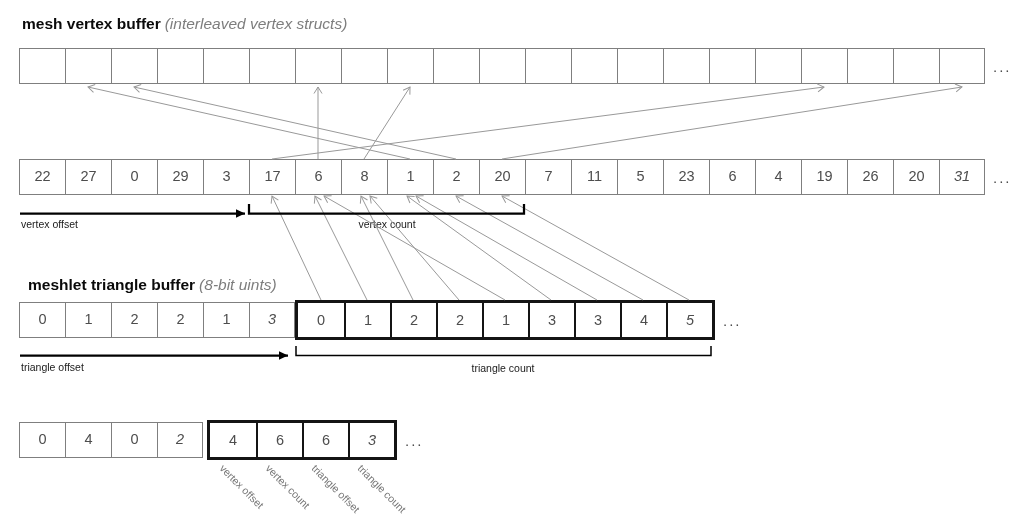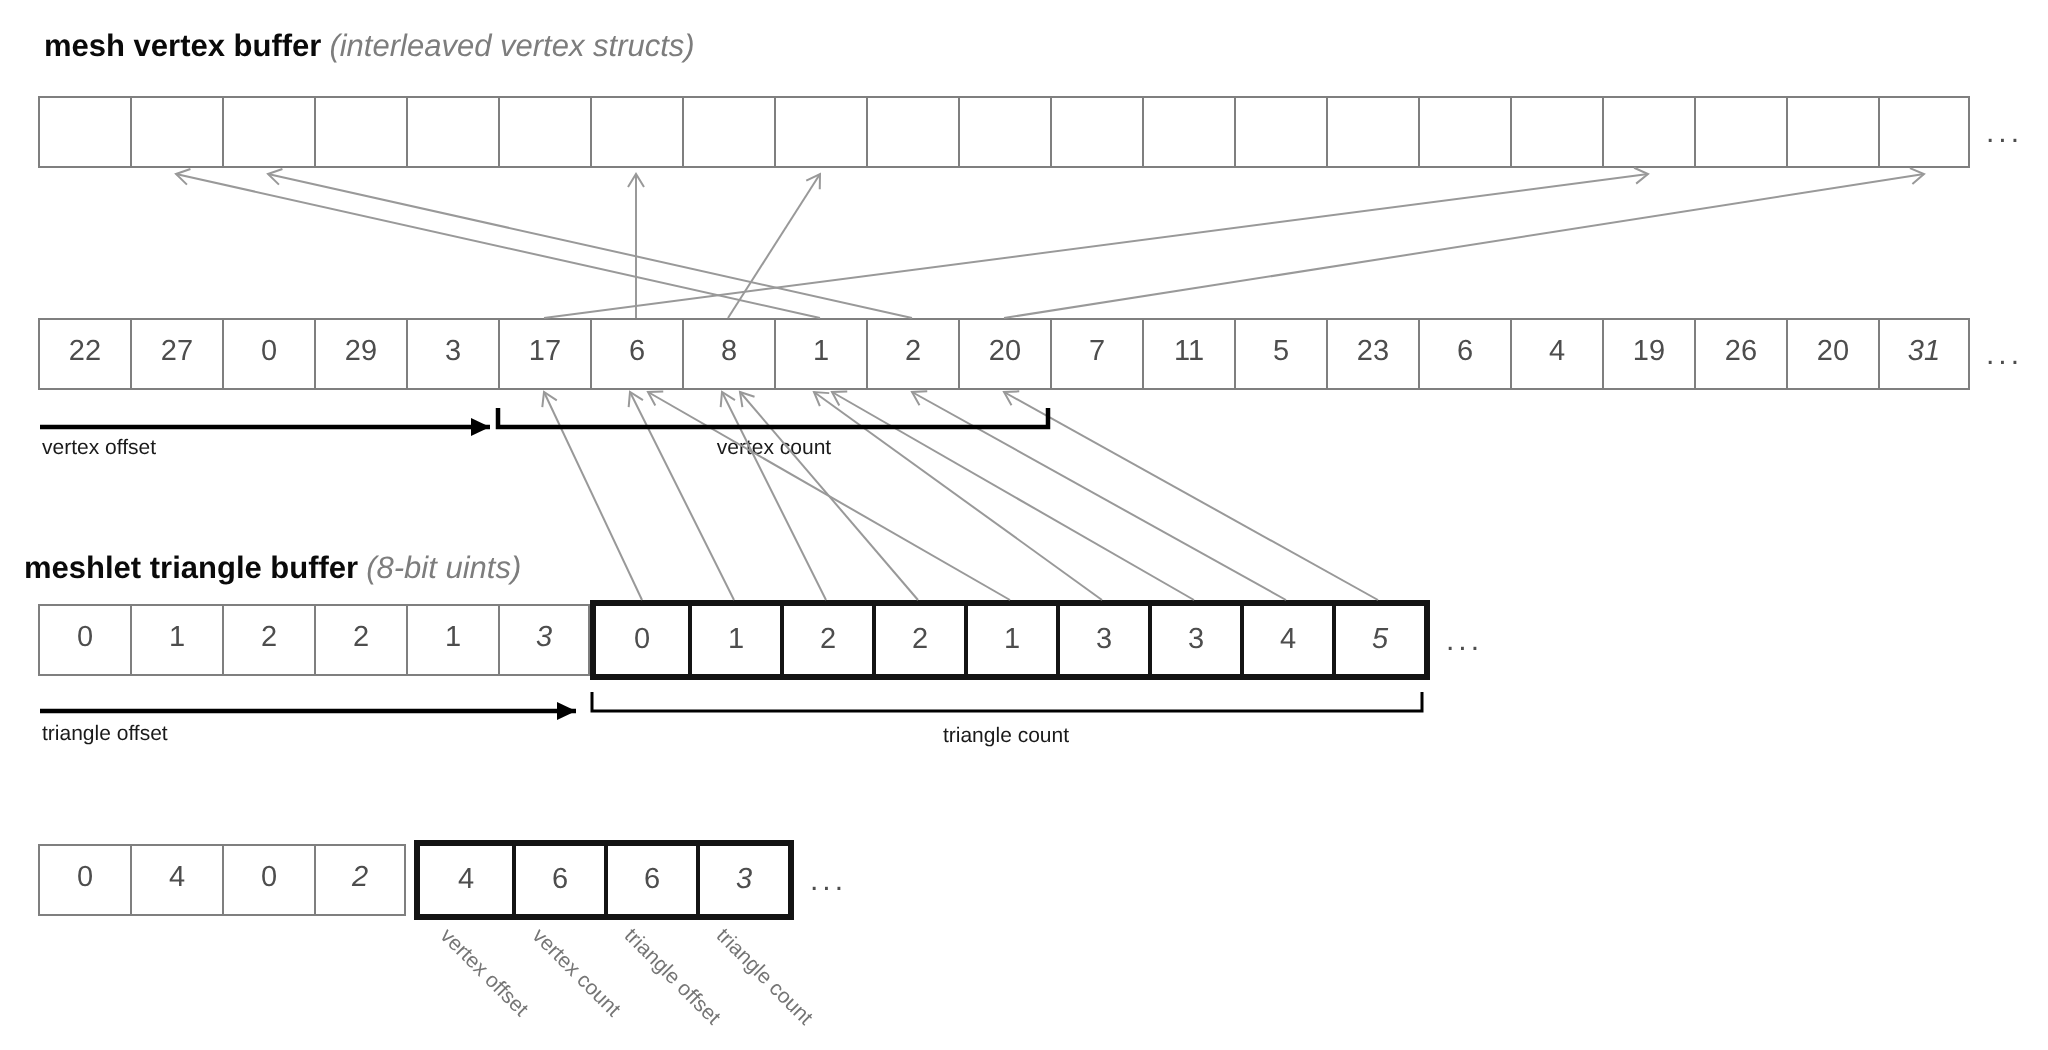--- a/index.html
+++ b/index.html
@@ -6,21 +6,21 @@
   #canvas{
     position:relative;width:1024px;height:525px;background:#ffffff;overflow:hidden;
     font-family:"Liberation Sans","DejaVu Sans",sans-serif;
     border-radius:19px;
   }
   .title{position:absolute;font-size:15.5px;color:#000;white-space:nowrap;}
   .title strong{font-weight:700;color:#0a0a0a;}
   .title em{font-style:italic;font-weight:400;color:#7d7d7d;margin-left:4px;}
   .t0{left:22px;top:15px;}
   .t1{left:22px;top:133px;}
-  .t2{left:12px;top:276px;text-align:right;}
+  .t2{left:28px;top:276px;text-align:right;}
   .t3{left:22px;top:396px;}
 
   .cellrow{position:absolute;display:flex;}
   .cr0{left:19px;top:48px;}
   .cr1{left:19px;top:159px;}
   .cr2{left:19px;top:302px;}
   .cr3{left:19px;top:422px;}
   .cell{
     box-sizing:border-box;width:46px;height:36px;flex:none;
     border:1.5px solid #7f7f7f;border-right:none;

